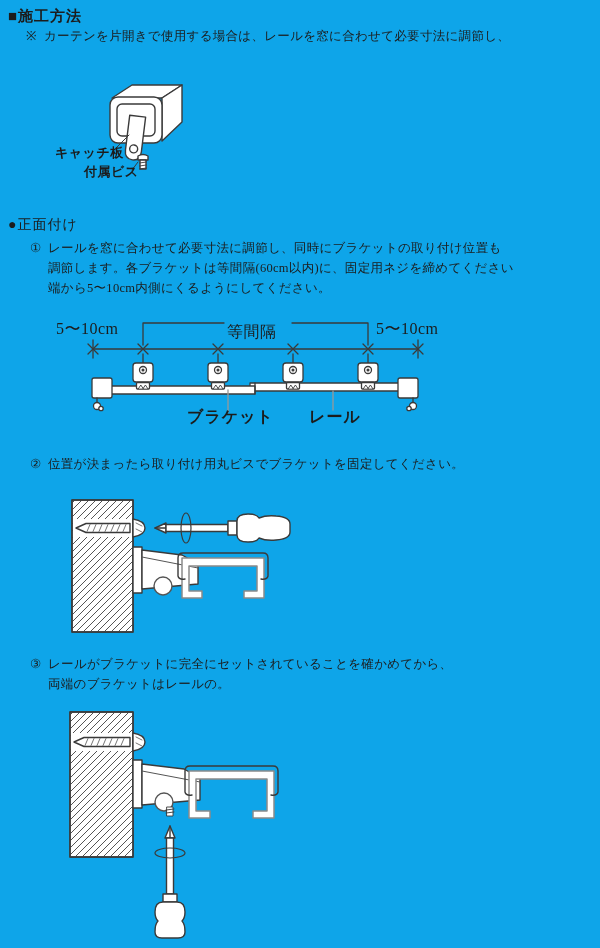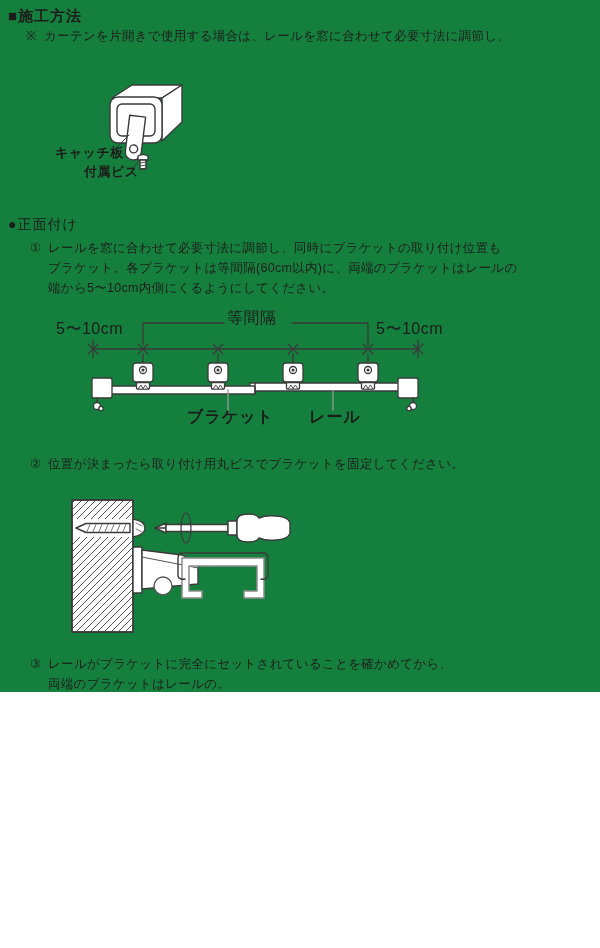--- a/index.html
+++ b/index.html
@@ -1,18 +1,18 @@
 <!DOCTYPE html>
 <html><head>
 <meta charset="utf-8">
 <style>
   html,body{margin:0;padding:0;background:#fff;}
   #page{
-    position:relative;width:600px;height:692px;background:#15803d;overflow:hidden;
-    font-family:Liberation Sans, sans-serif;color:#1c1c1c;
+    position:relative;width:600px;height:948px;background:#0ea5e9;overflow:hidden;
+    font-family:Liberation Serif, serif;color:#1c1c1c;
   }
   .abs{position:absolute;}
   .doc-title{font-size:15px;font-weight:bold;letter-spacing:1px;white-space:nowrap;}
   .sec-heading{font-size:14px;letter-spacing:1px;white-space:nowrap;}
   .para{display:flex;align-items:flex-start;}
   .marker{width:18px;flex:0 0 18px;font-size:12.5px;line-height:20px;}
   .lines{font-size:12.5px;line-height:20px;}
   .lines div{white-space:nowrap;letter-spacing:0.3px;}
   .dlabel-sm{font-size:13px;font-weight:bold;white-space:nowrap;letter-spacing:0.5px;}
   .dlabel-dim{font-size:16px;white-space:nowrap;letter-spacing:0.5px;}
@@ -60,21 +60,21 @@
   </svg>
   <div class="abs dlabel-sm" style="left:55px;top:144px;text-align:center;">キャッチ板</div>
   <div class="abs dlabel-sm" style="left:84px;top:163px;">付属ビス</div>
 
   <div class="abs sec-heading" style="left:8px;top:216px;">●正面付け</div>
 
   <div class="abs para" style="left:30px;top:238px;">
     <div class="marker">①</div>
     <div class="lines">
       <div>レールを窓に合わせて必要寸法に調節し、同時にブラケットの取り付け位置も</div>
-      <div>ブラケット。各ブラケットは等間隔(60cm以内)に、両端のブラケットはレールの</div>
+      <div>調節します。各ブラケットは等間隔(60cm以内)に、固定用ネジを締めてください</div>
       <div>端から5〜10cm内側にくるようにしてください。</div>
     </div>
   </div>
 
   <svg class="abs" style="left:50px;top:316px;" width="420" height="122" viewBox="0 0 420 122">
     <g stroke="#3a3a3a" stroke-width="1.3" fill="none" stroke-linecap="round" stroke-linejoin="round">
 
       <path d="M93,29 L93,7 L174,7 M242,7 L318,7 L318,29"></path>
 
       <path d="M43,33 L368,33 M43,24 L43,42 M368,24 L368,42"></path>
@@ -138,21 +138,21 @@
             <rect x="311.5" y="66.5" width="13" height="6.5" rx="1"></rect>
             <path d="M313.5,72.5 l2.3,-3.5 l2.3,3.5 M318.1,72.5 l2.3,-3.5 l2.3,3.5" stroke-width="0.9"></path>
           </g>
       </g>
 
       <path d="M178,74 L178,96" stroke="#999999"></path>
       <path d="M283,75 L283,94" stroke="#999999"></path>
     </g>
   </svg>
   <div class="abs dlabel-dim" style="left:56px;top:319px;">5〜10cm</div>
-  <div class="abs dlabel-dim" style="left:227px;top:308px;">等間隔</div>
+  <div class="abs dlabel-dim" style="left:227px;top:322px;">等間隔</div>
   <div class="abs dlabel-dim" style="left:376px;top:319px;">5〜10cm</div>
   <div class="abs dlabel-big" style="left:187px;top:407px;">ブラケット</div>
   <div class="abs dlabel-big" style="left:309px;top:407px;">レール</div>
 
   <div class="abs para" style="left:30px;top:454px;">
     <div class="marker">②</div>
     <div class="lines">
       <div>位置が決まったら取り付け用丸ビスでブラケットを固定してください。</div>
     </div>
   </div>

